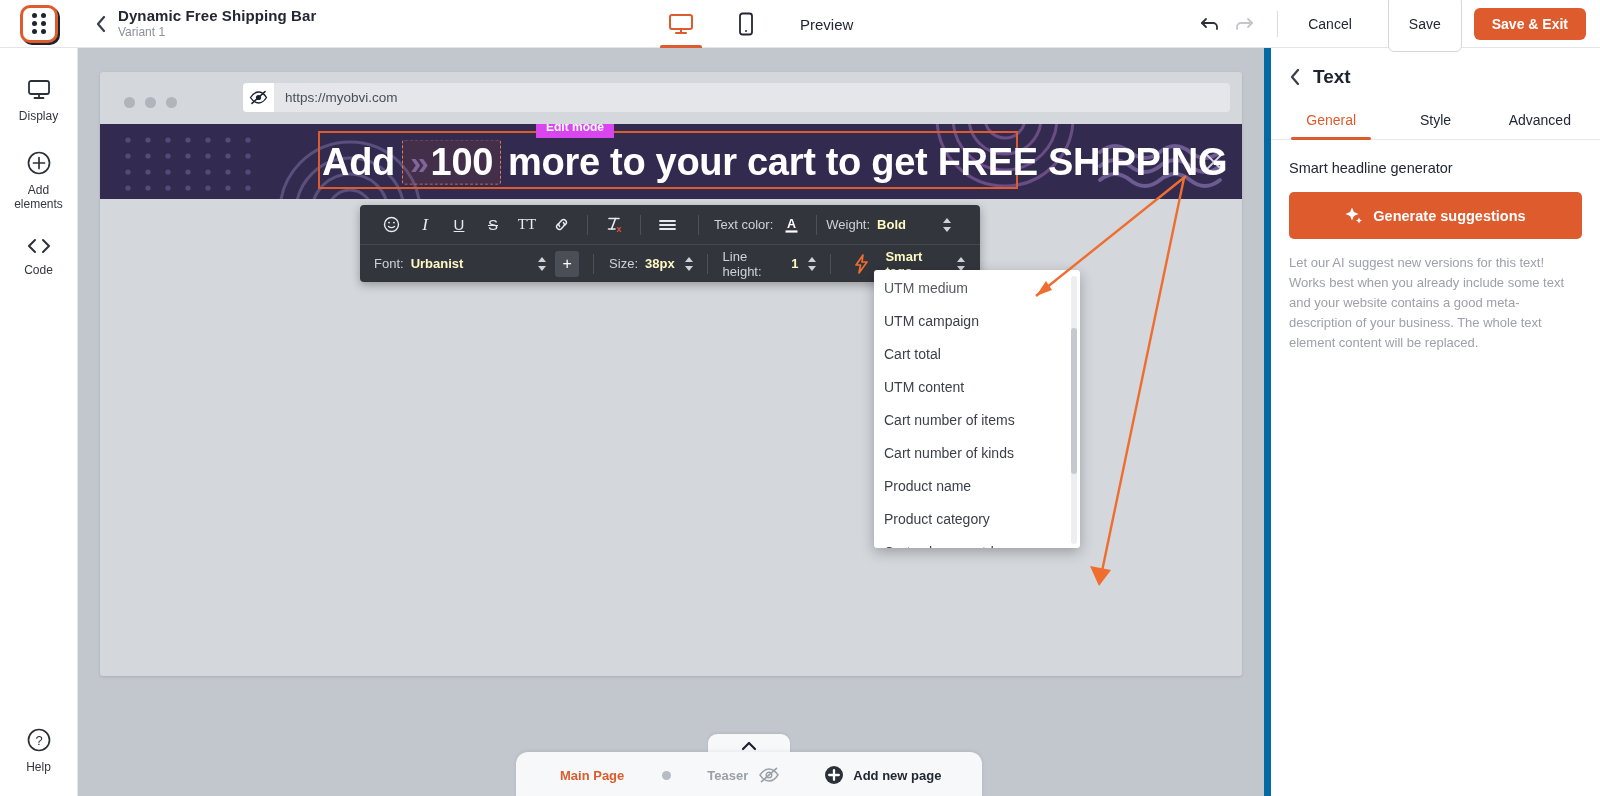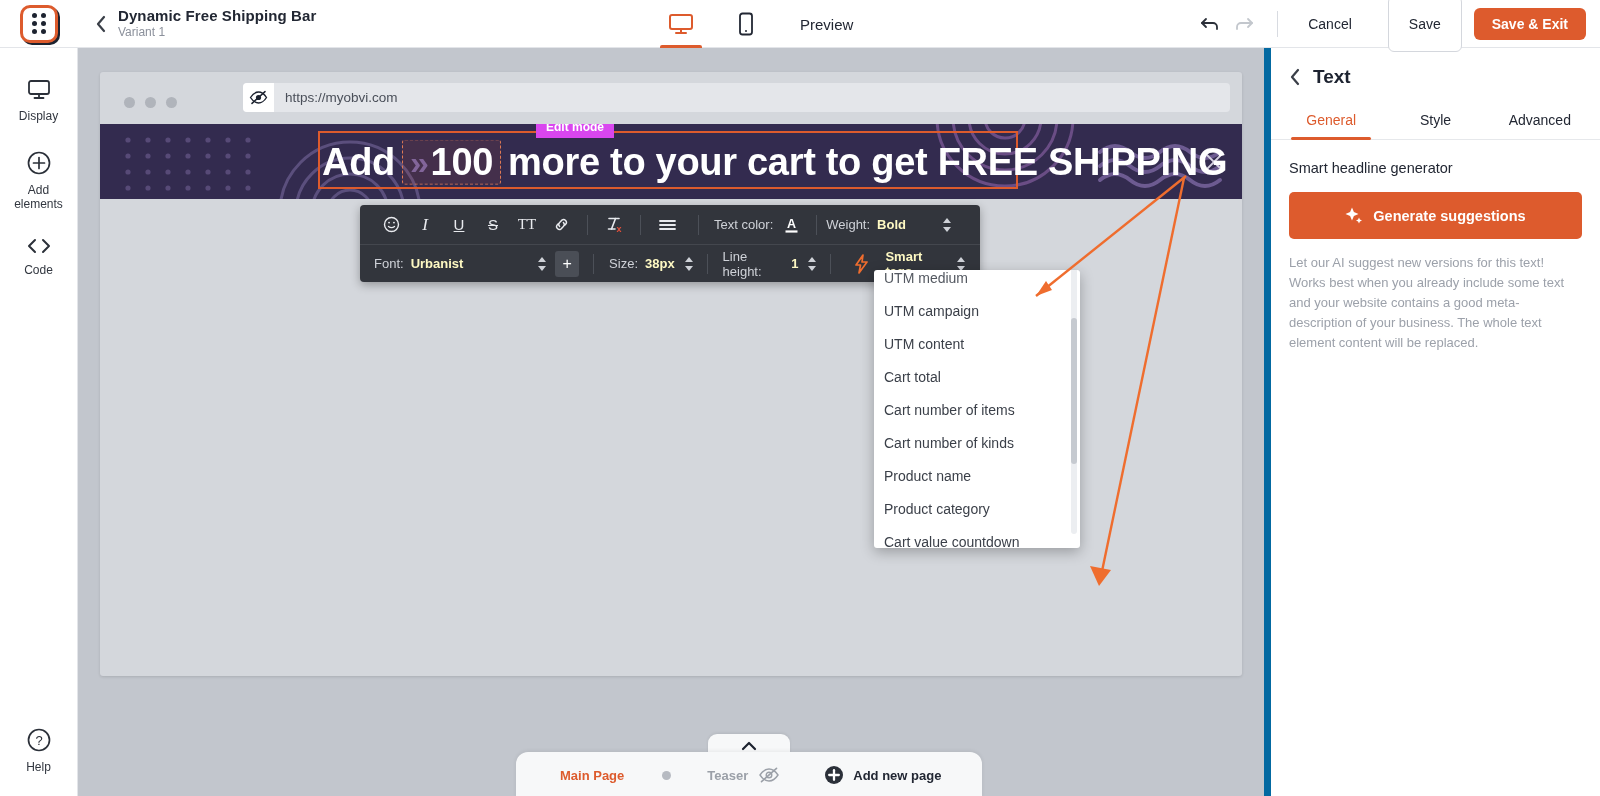--- a/index.html
+++ b/index.html
@@ -146,21 +146,21 @@
     width: 26px; height: 26px; background: #4a4e56; border-radius: 3px;
     display:flex; align-items:center; justify-content:center; color:#fff; font-size:16px;
     margin-left: 8px; cursor: pointer;
   }
 
   
   .dropdown {
     position: absolute; left: 796px; top: 222px; width: 206px; height: 278px;
     background: #ffffff; border-radius: 3px; z-index: 26;
     box-shadow: 0 4px 14px rgba(0,0,0,.28); overflow: hidden;
-    padding: 6px 0 0 0;
+    padding: 16px 0 0 0;
   }
   .dd-list { position: relative; height: 100%; }
   .dd-item {
     font-size: 14px; color: #3a3f48; padding: 6px 12px 6px 10px; line-height: 21px;
     cursor: pointer; white-space: nowrap;
   }
   .dd-item.cut { color: #4a4f58; opacity: .95; }
   .dd-scroll {
     position: absolute; right: 3px; top: 4px; width: 6px; height: 268px;
     background: #eceef1; border-radius: 3px;
@@ -522,22 +522,22 @@
             <polygon points="5,15 9,10 1,10" fill="#cfd2d8"></polygon>
           </svg>
         </span>
       </div>
     </div>
 
     <div class="dropdown">
       <div class="dd-list">
         <div class="dd-item cut" style="margin-top:-14px;">UTM medium</div>
         <div class="dd-item">UTM campaign</div>
+        <div class="dd-item">Cart total</div>
         <div class="dd-item">UTM content</div>
-        <div class="dd-item">Cart total</div>
         <div class="dd-item">Cart number of items</div>
         <div class="dd-item">Cart number of kinds</div>
         <div class="dd-item">Product name</div>
         <div class="dd-item">Product category</div>
         <div class="dd-item">Cart value countdown</div>
         <div class="dd-scroll">
           <div class="dd-thumb"></div>
         </div>
       </div>
     </div>

